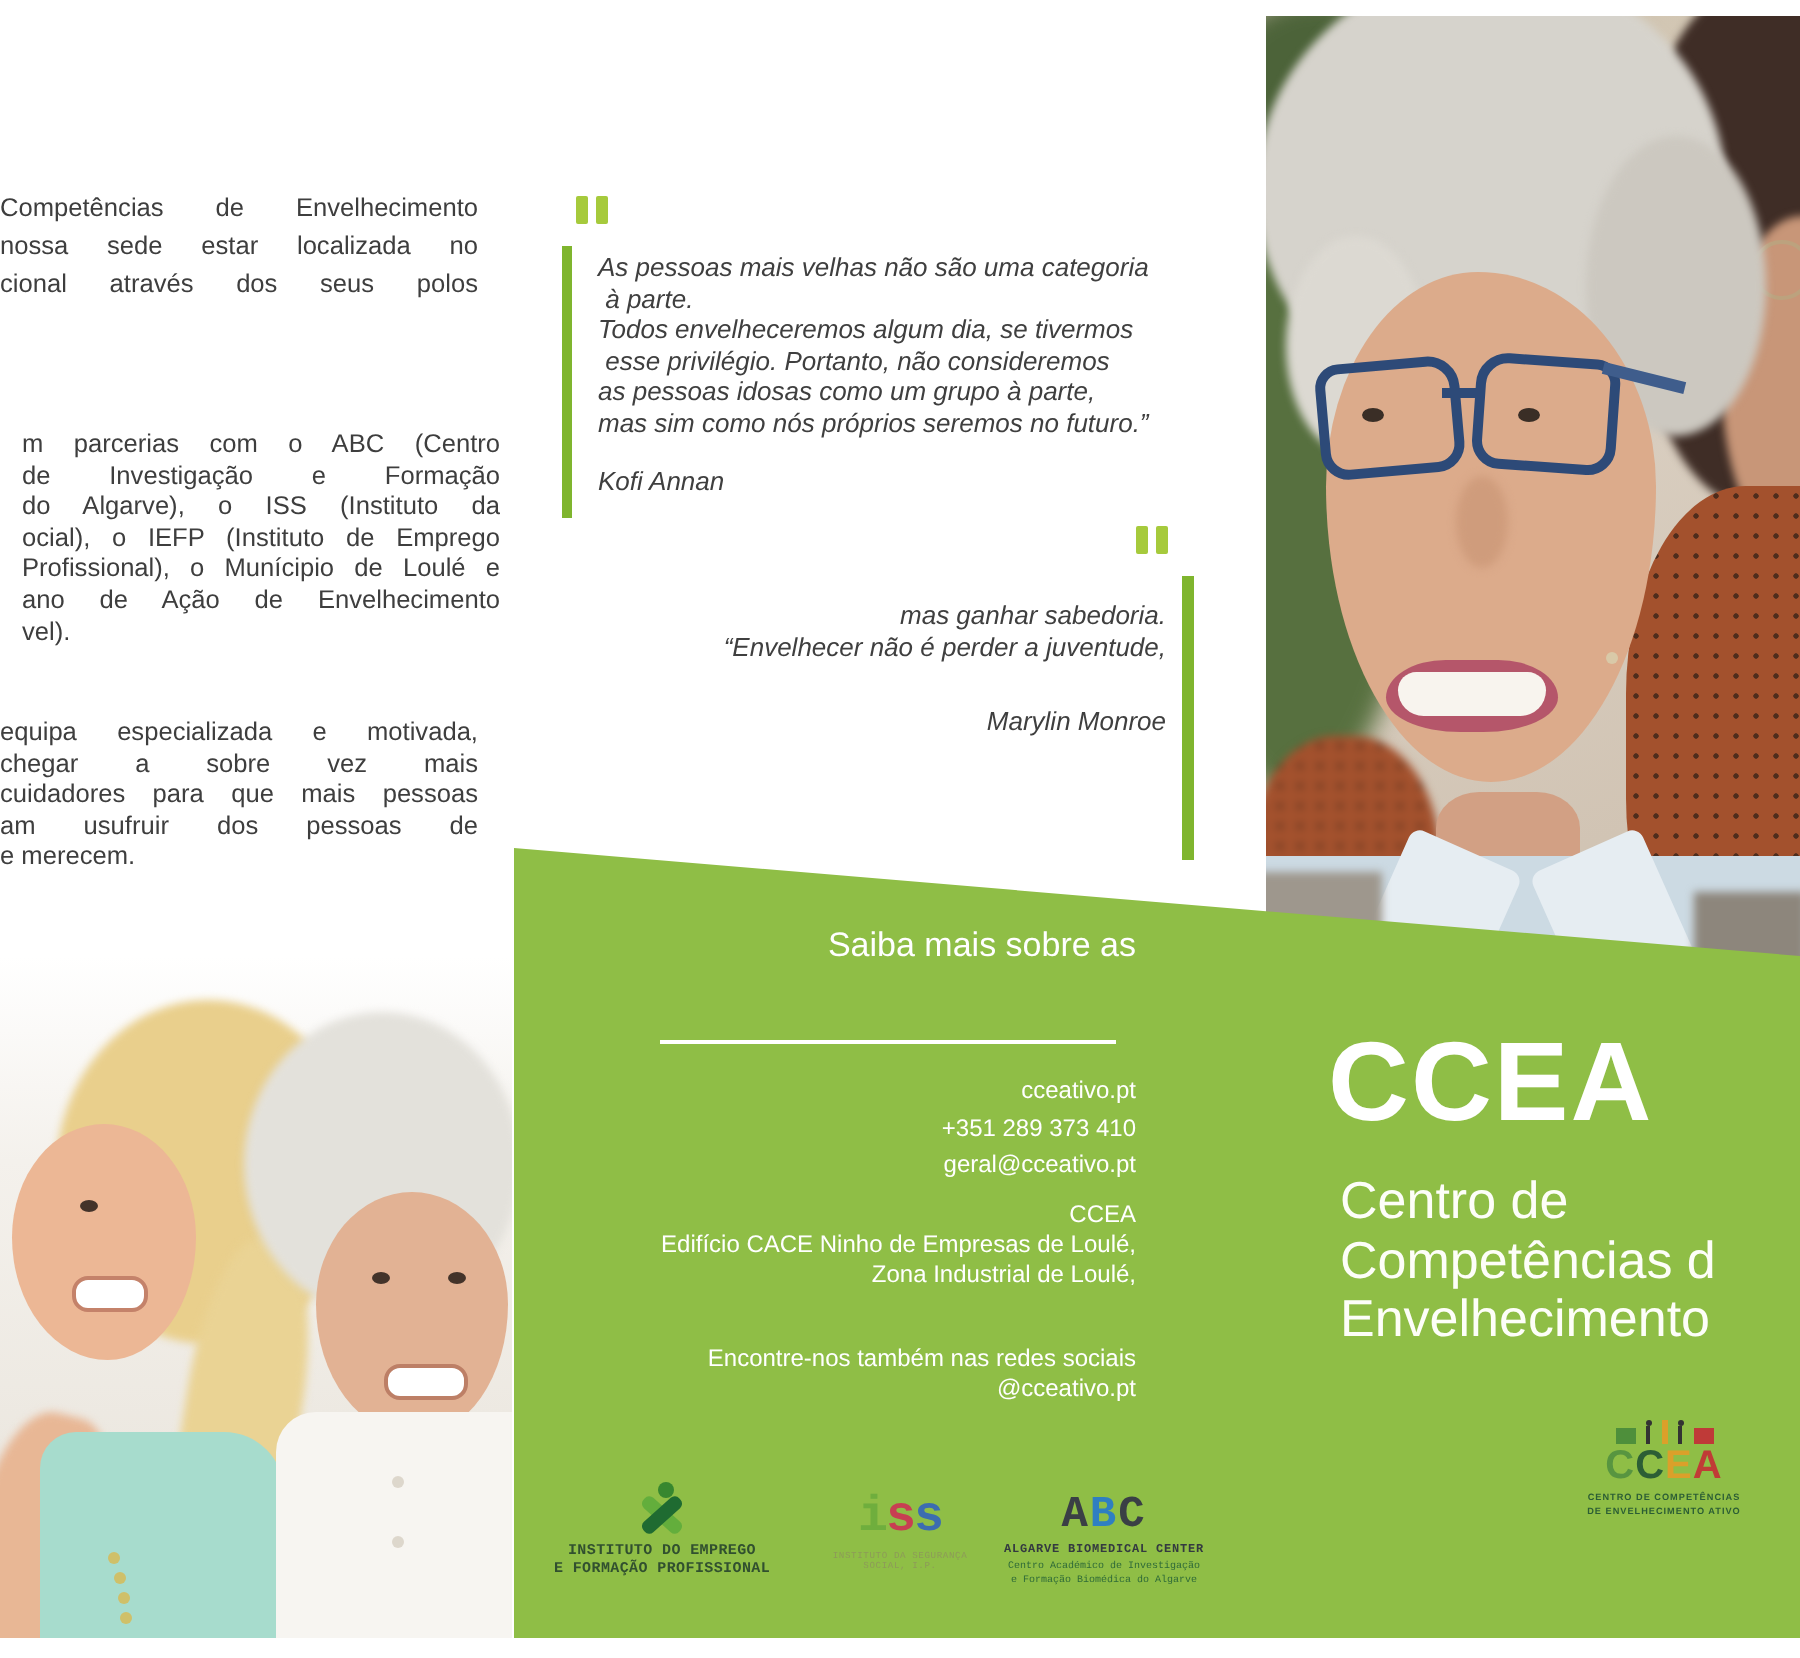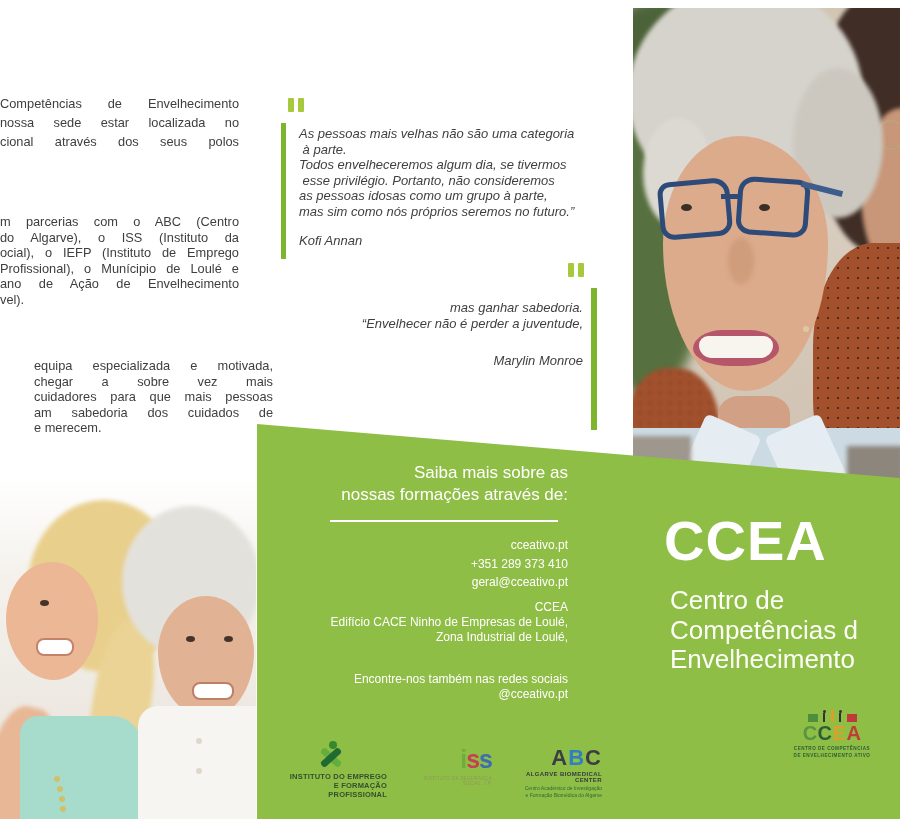--- a/index.html
+++ b/index.html
@@ -2,22 +2,22 @@
 <html><head>
 <meta charset="utf-8">
 <style>
   html,body{margin:0;padding:0;background:#fff;}
   #page{position:relative;width:900px;height:829px;background:#ffffff;overflow:hidden;
         font-family:"Liberation Sans",sans-serif;color:#3c3c3c;}
   
   .lcol{position:absolute;left:0;width:239px;font-size:12.8px;color:#3e3e3e;}
   .lcol div{white-space:nowrap;overflow:hidden;}
   .p1{top:94px;line-height:19px;}
-  .p2{top:214px;line-height:15.6px;}
-  .p3{top:358px;line-height:15.6px;margin-left:34px;}
+  .p2{top:214px;line-height:15.6px;margin-left:11px;}
+  .p3{top:358px;line-height:15.6px;}
   .jl{text-align:justify;text-align-last:justify;white-space:normal !important;}
   
   .qmarks{position:absolute;display:flex;gap:4px;}
   .qmark{width:6px;height:14px;background:#a6ca3c;border-radius:1px;}
   .vbar{position:absolute;width:5px;background:#7fb52e;}
   .quote{font-style:italic;color:#3f3f3f;font-size:13px;line-height:15.5px;}
   .q1{position:absolute;left:299px;top:126px;width:300px;}
   .q1 div{white-space:pre;}
   .q2{position:absolute;left:283px;top:300px;width:300px;text-align:right;}
   .author{margin-top:14px;}
@@ -25,21 +25,21 @@
   .green{position:absolute;left:257px;top:0;width:643px;height:819px;background:#8fbe46;
          clip-path:polygon(0 424px,100% 478px,100% 100%,0 100%);}
   
   .contact{position:absolute;left:238px;top:0;width:330px;color:#fff;text-align:right;}
   .c-head{position:absolute;top:462px;right:0;width:330px;font-size:17px;line-height:22px;}
   .c-rule{position:absolute;top:520px;right:10px;width:228px;height:2px;background:#fff;}
   .c-groupA{position:absolute;top:536px;right:0;width:330px;font-size:12px;line-height:18.5px;}
   .c-groupB{position:absolute;top:600px;right:0;width:330px;font-size:12px;line-height:15px;}
   .c-groupC{position:absolute;top:672px;right:0;width:330px;font-size:12px;line-height:15px;}
   
-  .plogo{position:absolute;text-align:right;}
+  .plogo{position:absolute;text-align:center;font-family:Liberation Mono, monospace;}
   .iefp{left:275px;top:741px;width:112px;}
   .iefp-icon{position:relative;width:30px;height:28px;margin:0 auto 3px;}
   .iefp-head{position:absolute;left:13px;top:0;width:8px;height:8px;border-radius:50%;background:#37872f;}
   .iefp-b1{position:absolute;left:3px;top:13px;width:24px;height:7px;border-radius:3px;background:#63ae3c;transform:rotate(42deg);}
   .iefp-b2{position:absolute;left:3px;top:13px;width:24px;height:7px;border-radius:3px;background:#1f6b31;transform:rotate(-42deg);}
   .iefp-txt{font-size:7.5px;font-weight:bold;color:#31502f;line-height:9px;letter-spacing:.2px;}
   .iss{left:408px;top:746px;width:84px;}
   .iss-word{font-size:25px;font-weight:bold;line-height:26px;letter-spacing:-1px;}
   .iss-i{color:#6fae3d;} .iss-s1{color:#c83f52;} .iss-s2{color:#3c6db0;}
   .iss-cap{font-size:4.6px;color:#8d9b58;letter-spacing:.3px;margin-top:4px;}
@@ -76,31 +76,32 @@
 
 <div id="page">
 
   <div class="lcol p1">
       <div class="lline jl">Competências de Envelhecimento</div>
       <div class="lline jl">nossa sede estar localizada no</div>
       <div class="lline jl">cional através dos seus polos</div>
     </div>
   <div class="lcol p2">
       <div class="lline jl">m parcerias com o ABC (Centro</div>
+      <div class="lline jl">de Investigação e Formação</div>
       <div class="lline jl">do Algarve), o ISS (Instituto da</div>
       <div class="lline jl">ocial), o IEFP (Instituto de Emprego</div>
       <div class="lline jl">Profissional), o Munícipio de Loulé e</div>
       <div class="lline jl">ano de Ação de Envelhecimento</div>
       <div class="lline">vel).</div>
     </div>
   <div class="lcol p3">
       <div class="lline jl">equipa especializada e motivada,</div>
       <div class="lline jl">chegar a sobre vez mais</div>
       <div class="lline jl">cuidadores para que mais pessoas</div>
-      <div class="lline jl">am sabedoria dos cuidados de</div>
+      <div class="lline jl">am usufruir dos pessoas de</div>
       <div class="lline">e merecem.</div>
     </div>
 
   <div class="qmarks" style="left:288px;top:98px;">
     <span class="qmark"></span>
     <span class="qmark"></span>
   </div>
   <div class="vbar" style="left:281px;top:123px;height:136px;"></div>
   <div class="quote q1">
     <div style="position:static;"><div class="qline">As pessoas mais velhas não são uma categoria</div><div class="qline"> à parte.</div><div class="qline">Todos envelheceremos algum dia, se tivermos</div><div class="qline"> esse privilégio. Portanto, não consideremos</div><div class="qline">as pessoas idosas como um grupo à parte,</div><div class="qline">mas sim como nós próprios seremos no futuro.”</div></div>
@@ -171,21 +172,20 @@
     <div style="left:57px;top:308px;width:6px;height:6px;border-radius:50%;background:#cfc069;"></div>
     <div style="left:59px;top:318px;width:6px;height:6px;border-radius:50%;background:#cfc069;"></div>
     <div style="left:60px;top:328px;width:6px;height:6px;border-radius:50%;background:#cfc069;"></div>
   </div>
 
   <div class="green"></div>
 
   <div class="contact">
     <div class="c-head">
       <div>Saiba mais sobre as</div>
-      <div>nossas formações através de:</div>
     </div>
     <div class="c-rule"></div>
     <div class="c-groupA">
         <div class="cline">cceativo.pt</div>
         <div class="cline">+351 289 373 410</div>
         <div class="cline">geral@cceativo.pt</div>
       </div>
     <div class="c-groupB">
         <div class="cline">CCEA</div>
         <div class="cline">Edifício CACE Ninho de Empresas de Loulé,</div>

